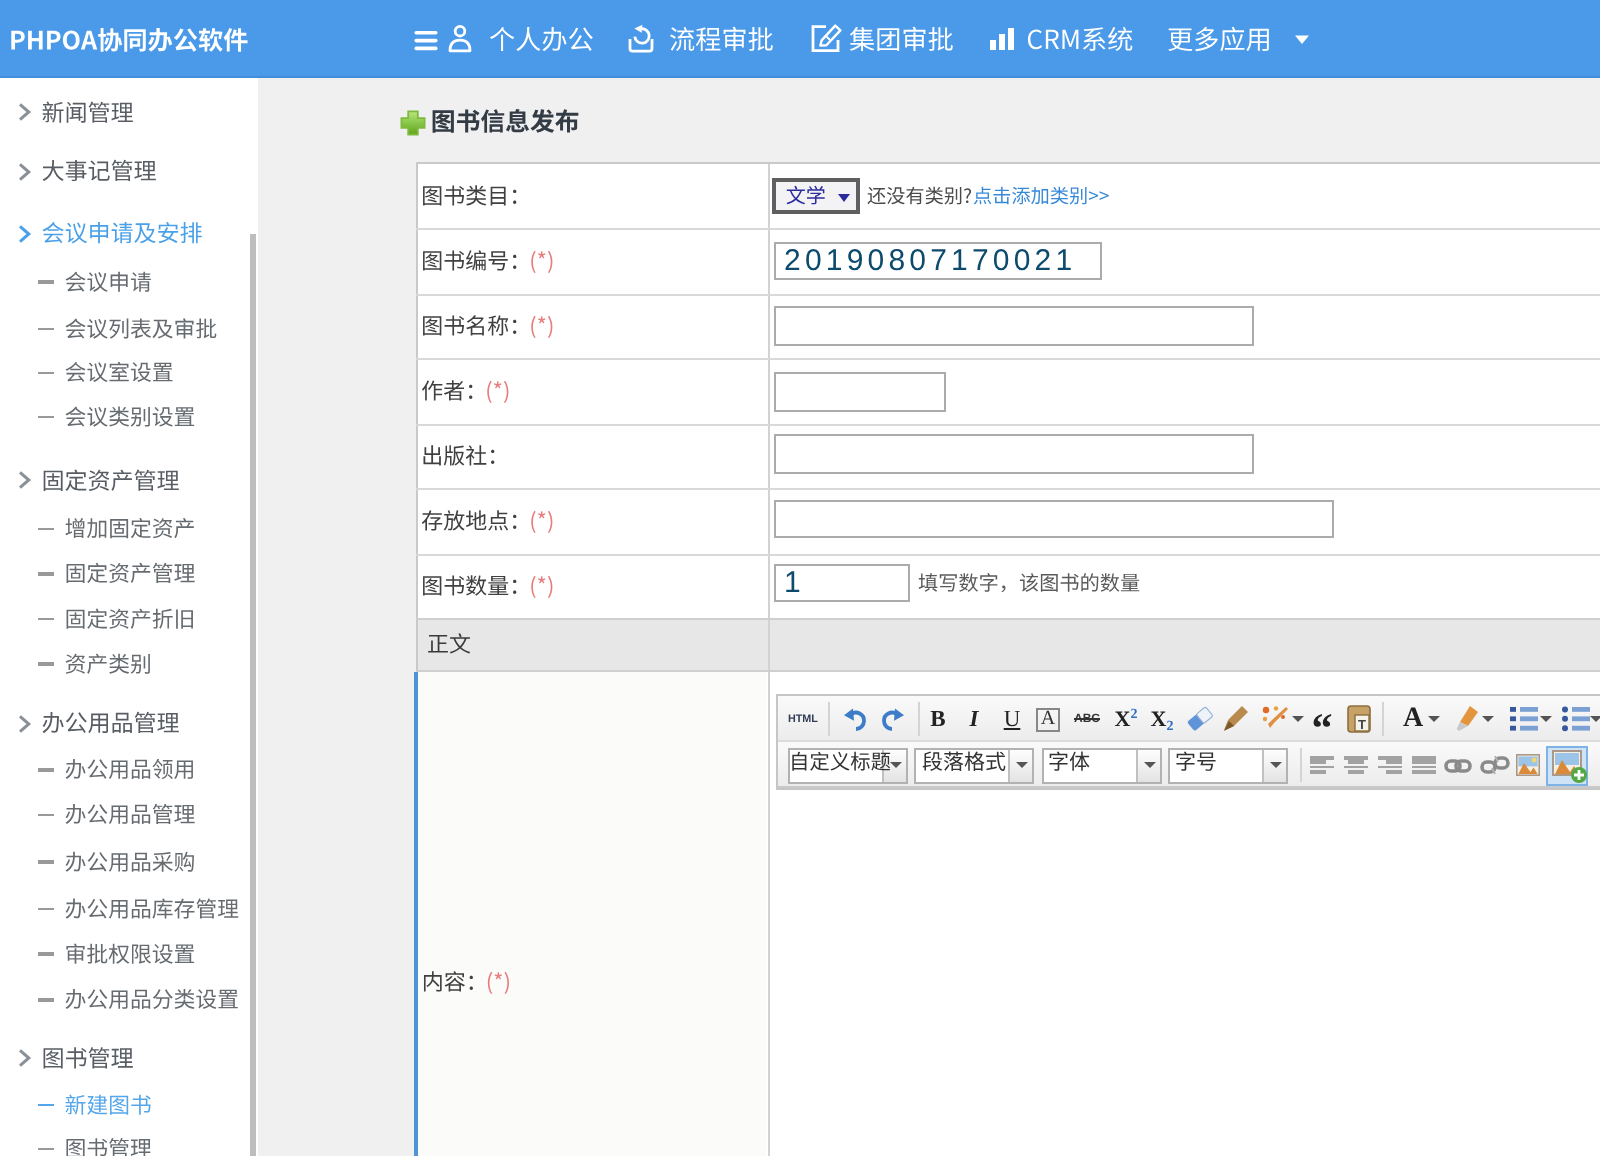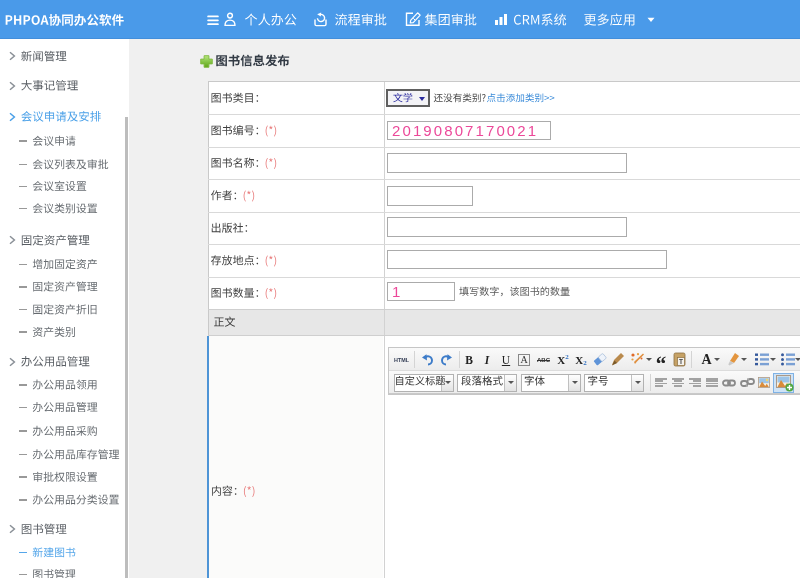--- a/index.html
+++ b/index.html
@@ -13,21 +13,21 @@
 #zwband{left:208px;top:309px;width:592px;height:26px;background:#e7e7e7}
 #lblcol-last{left:208px;top:335px;width:175px;height:243px;background:#fbfbfa}
 
 .hb{height:1px;background:#d9d9d9}
 .vb{width:1px;background:#d2d2d2}
 #blueline{left:206.5px;top:336px;width:2px;height:242px;background:#4e94d6}
 
 .inp{position:absolute;background:#fff;border:1px solid #ababab}
 #sel{left:385.5px;top:88.5px;width:44.5px;height:18.5px;background:#f3f3f6;border:2px solid #5f5f5f}
 #sel .car{position:absolute;right:3.5px;top:6.5px;width:0;height:0;border-left:3px solid transparent;border-right:3px solid transparent;border-top:4px solid #2b2b9e}
-.num{font-size:15px;color:#ec4899;letter-spacing:2.1px;line-height:18px;padding-left:4px}
+.num{font-size:15px;color:#0c4a6e;letter-spacing:2.1px;line-height:18px;padding-left:4px}
 
 #edit{left:388px;top:347px;width:420px;height:48px;border:1px solid #c6c6c6;background:#fff}
 #tb1{left:0;top:0;width:418px;height:23px;background:linear-gradient(#fafafa,#ececec);border-bottom:1px solid #dcdcdc}
 #tb2{left:0;top:23px;width:418px;height:23px;background:linear-gradient(#fafafa,#ececec);border-bottom:1px solid #c9c9c9}
 .tsep{position:absolute;top:3px;width:1px;height:17px;background:#d4d4d4}
 .ticon{position:absolute;top:0;height:23px;display:flex;align-items:center;justify-content:center}
 .combo{position:absolute;top:2.5px;height:18px;background:#fff;border:1px solid #b2b2b2}
 .combo .btn{position:absolute;right:0;top:0;width:12px;height:16px;border-left:1px solid #c0c0c0;background:linear-gradient(#fefefe,#e3e3e3)}
 .combo .btn:after{content:"";position:absolute;left:3px;top:6.5px;width:0;height:0;border-left:3px solid transparent;border-right:3px solid transparent;border-top:3.5px solid #555}
 .htmlbtn{position:absolute;left:4.5px;top:7.5px;width:16px;height:9px;

